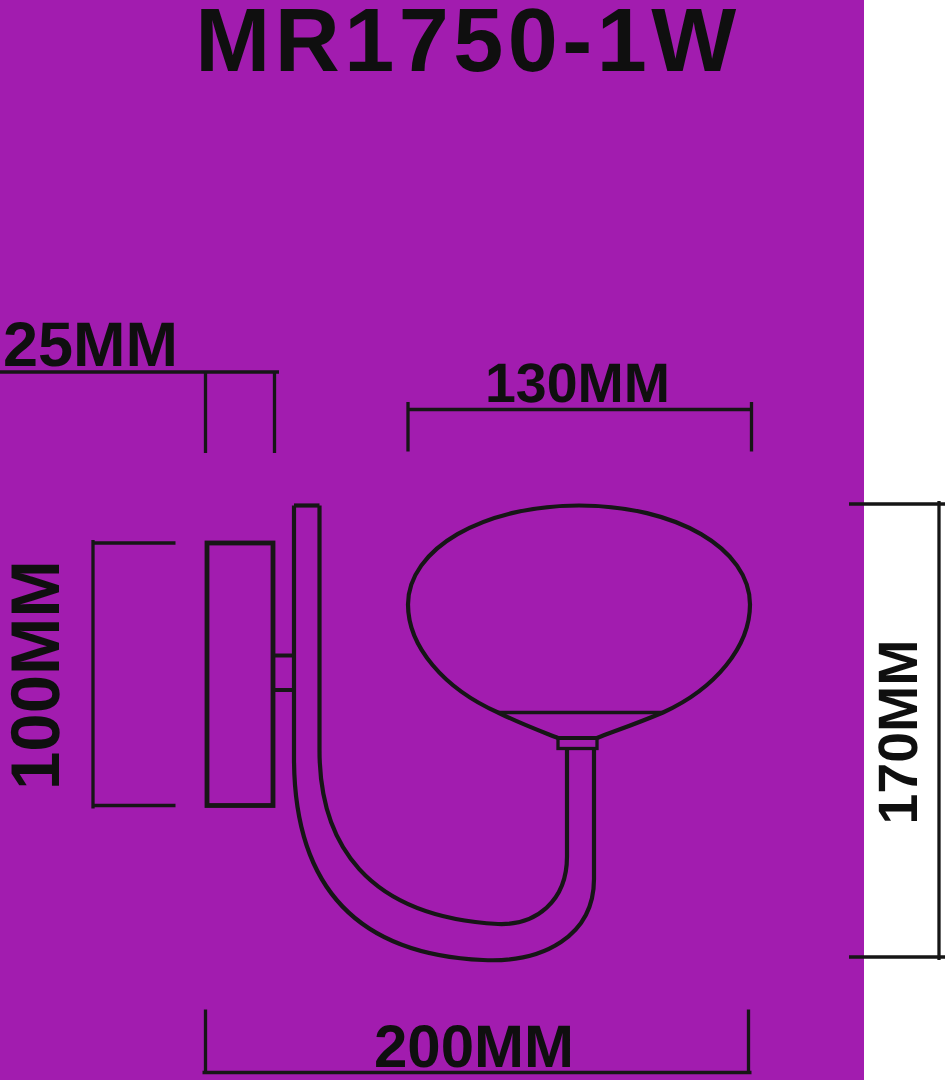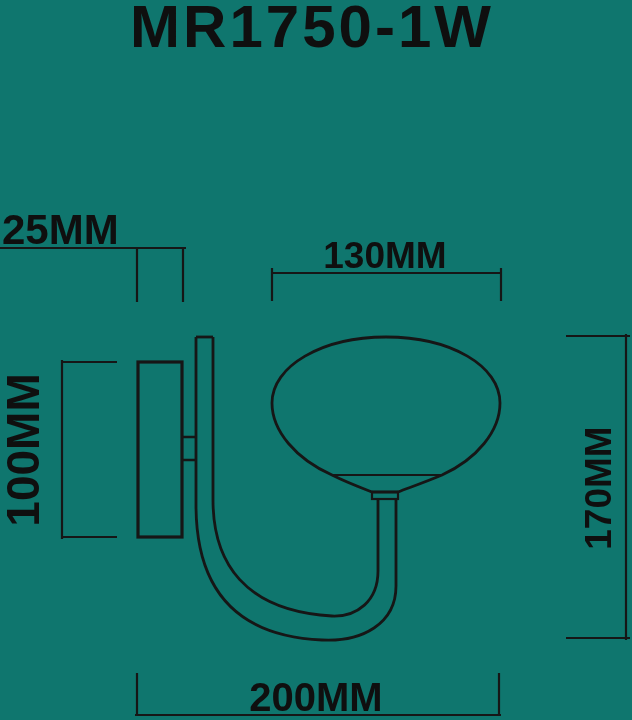--- a/index.html
+++ b/index.html
@@ -5,23 +5,23 @@
   html, body {
     margin: 0;
     padding: 0;
     width: 632px;
     height: 720px;
     background: #ffffff;
     overflow: hidden;
   }
   .canvas {
     position: relative;
-    width: 632px;
+    width: 576px;
     height: 720px;
-    background: #0f766e;
+    background: #a21caf;
   }
   svg { display: block; }
   .outline {
     fill: none;
     stroke: #161616;
     stroke-linecap: butt;
     stroke-linejoin: miter;
   }
   .dim-line {
     fill: none;

